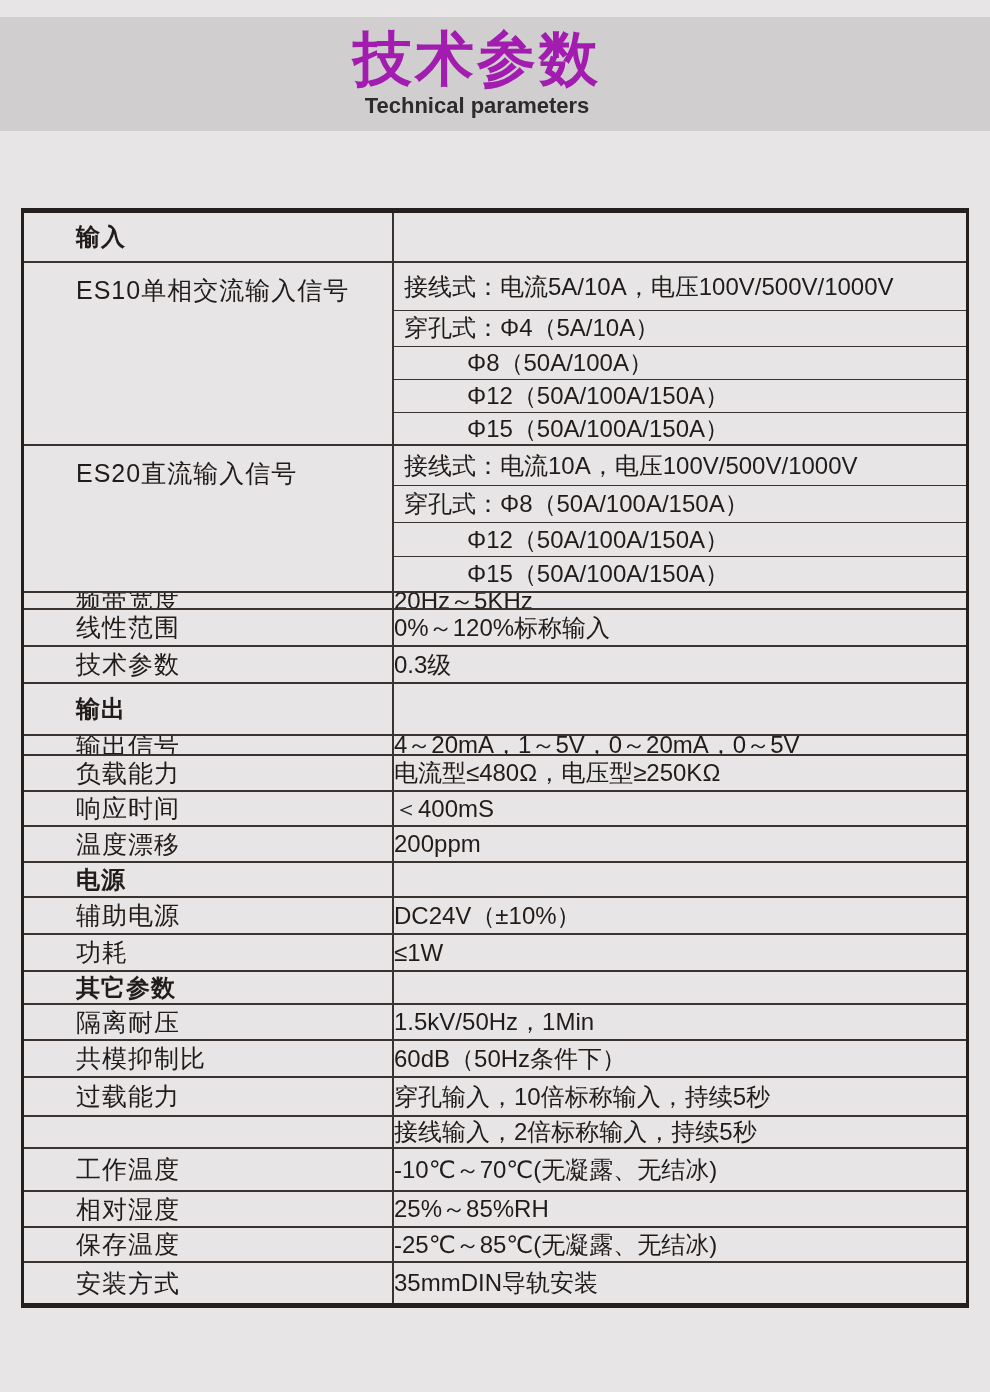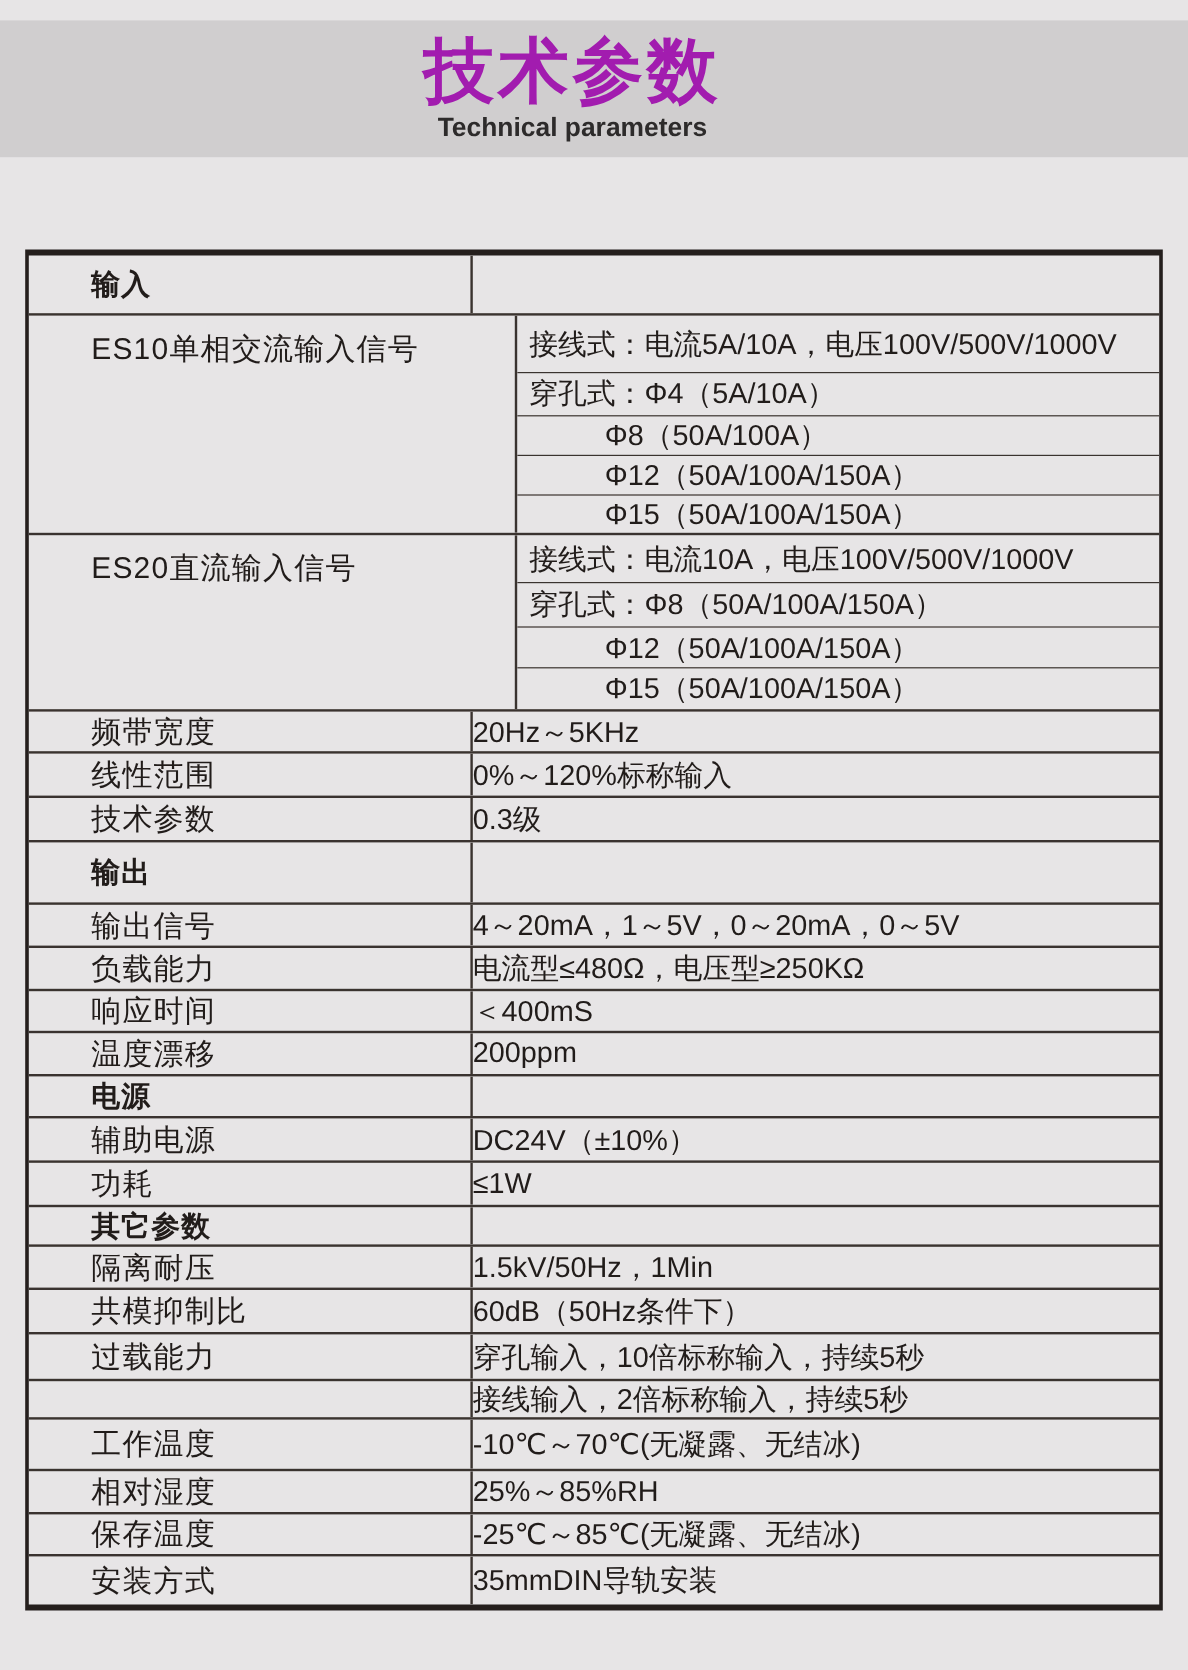--- a/index.html
+++ b/index.html
@@ -52,21 +52,21 @@
     letter-spacing:1px;
   }
   .section .lcell{font-weight:700;font-size:24px;}
   .rcell{
     flex:1;border-left:2px solid var(--line);
     display:flex;align-items:center;
     font-size:24px;
   }
   .rsub{
     flex:1;border-left:2px solid var(--line);
-    display:flex;flex-direction:column;overflow:hidden;margin-left:37px;
+    display:flex;flex-direction:column;overflow:hidden;
   }
   .sub{
     display:flex;align-items:center;
     padding-left:10px;
     font-size:24px;
     border-bottom:1.5px solid var(--line);
   }
   .rsub .sub:last-child{border-bottom:none;}
   .sub.indent{padding-left:73px;}
   .group .lcell{align-items:flex-start;padding-top:11px;}
@@ -102,41 +102,41 @@
   <div class="row group" style="height:147px">
     <div class="lcell">ES20直流输入信号</div>
     <div class="rsub">
       <div class="sub" style="height:41px">接线式：电流10A，电压100V/500V/1000V</div>
       <div class="sub" style="height:37px">穿孔式：Φ8（50A/100A/150A）</div>
       <div class="sub indent" style="height:35px">Φ12（50A/100A/150A）</div>
       <div class="sub indent" style="height:34px">Φ15（50A/100A/150A）</div>
     </div>
   </div>
 
-  <div class="row" style="height:35px">
+  <div class="row" style="height:17px">
     <div class="lcell">频带宽度</div>
     <div class="rcell">20Hz～5KHz</div>
   </div>
 
   <div class="row" style="height:37px">
     <div class="lcell">线性范围</div>
     <div class="rcell">0%～120%标称输入</div>
   </div>
 
   <div class="row" style="height:37px">
     <div class="lcell">技术参数</div>
     <div class="rcell">0.3级</div>
   </div>
 
   <div class="row section" style="height:52px">
     <div class="lcell">输出</div>
     <div class="rcell"></div>
   </div>
 
-  <div class="row" style="height:36px">
+  <div class="row" style="height:20px">
     <div class="lcell">输出信号</div>
     <div class="rcell">4～20mA，1～5V，0～20mA，0～5V</div>
   </div>
 
   <div class="row" style="height:36px">
     <div class="lcell">负载能力</div>
     <div class="rcell">电流型≤480Ω，电压型≥250KΩ</div>
   </div>
 
   <div class="row" style="height:35px">

